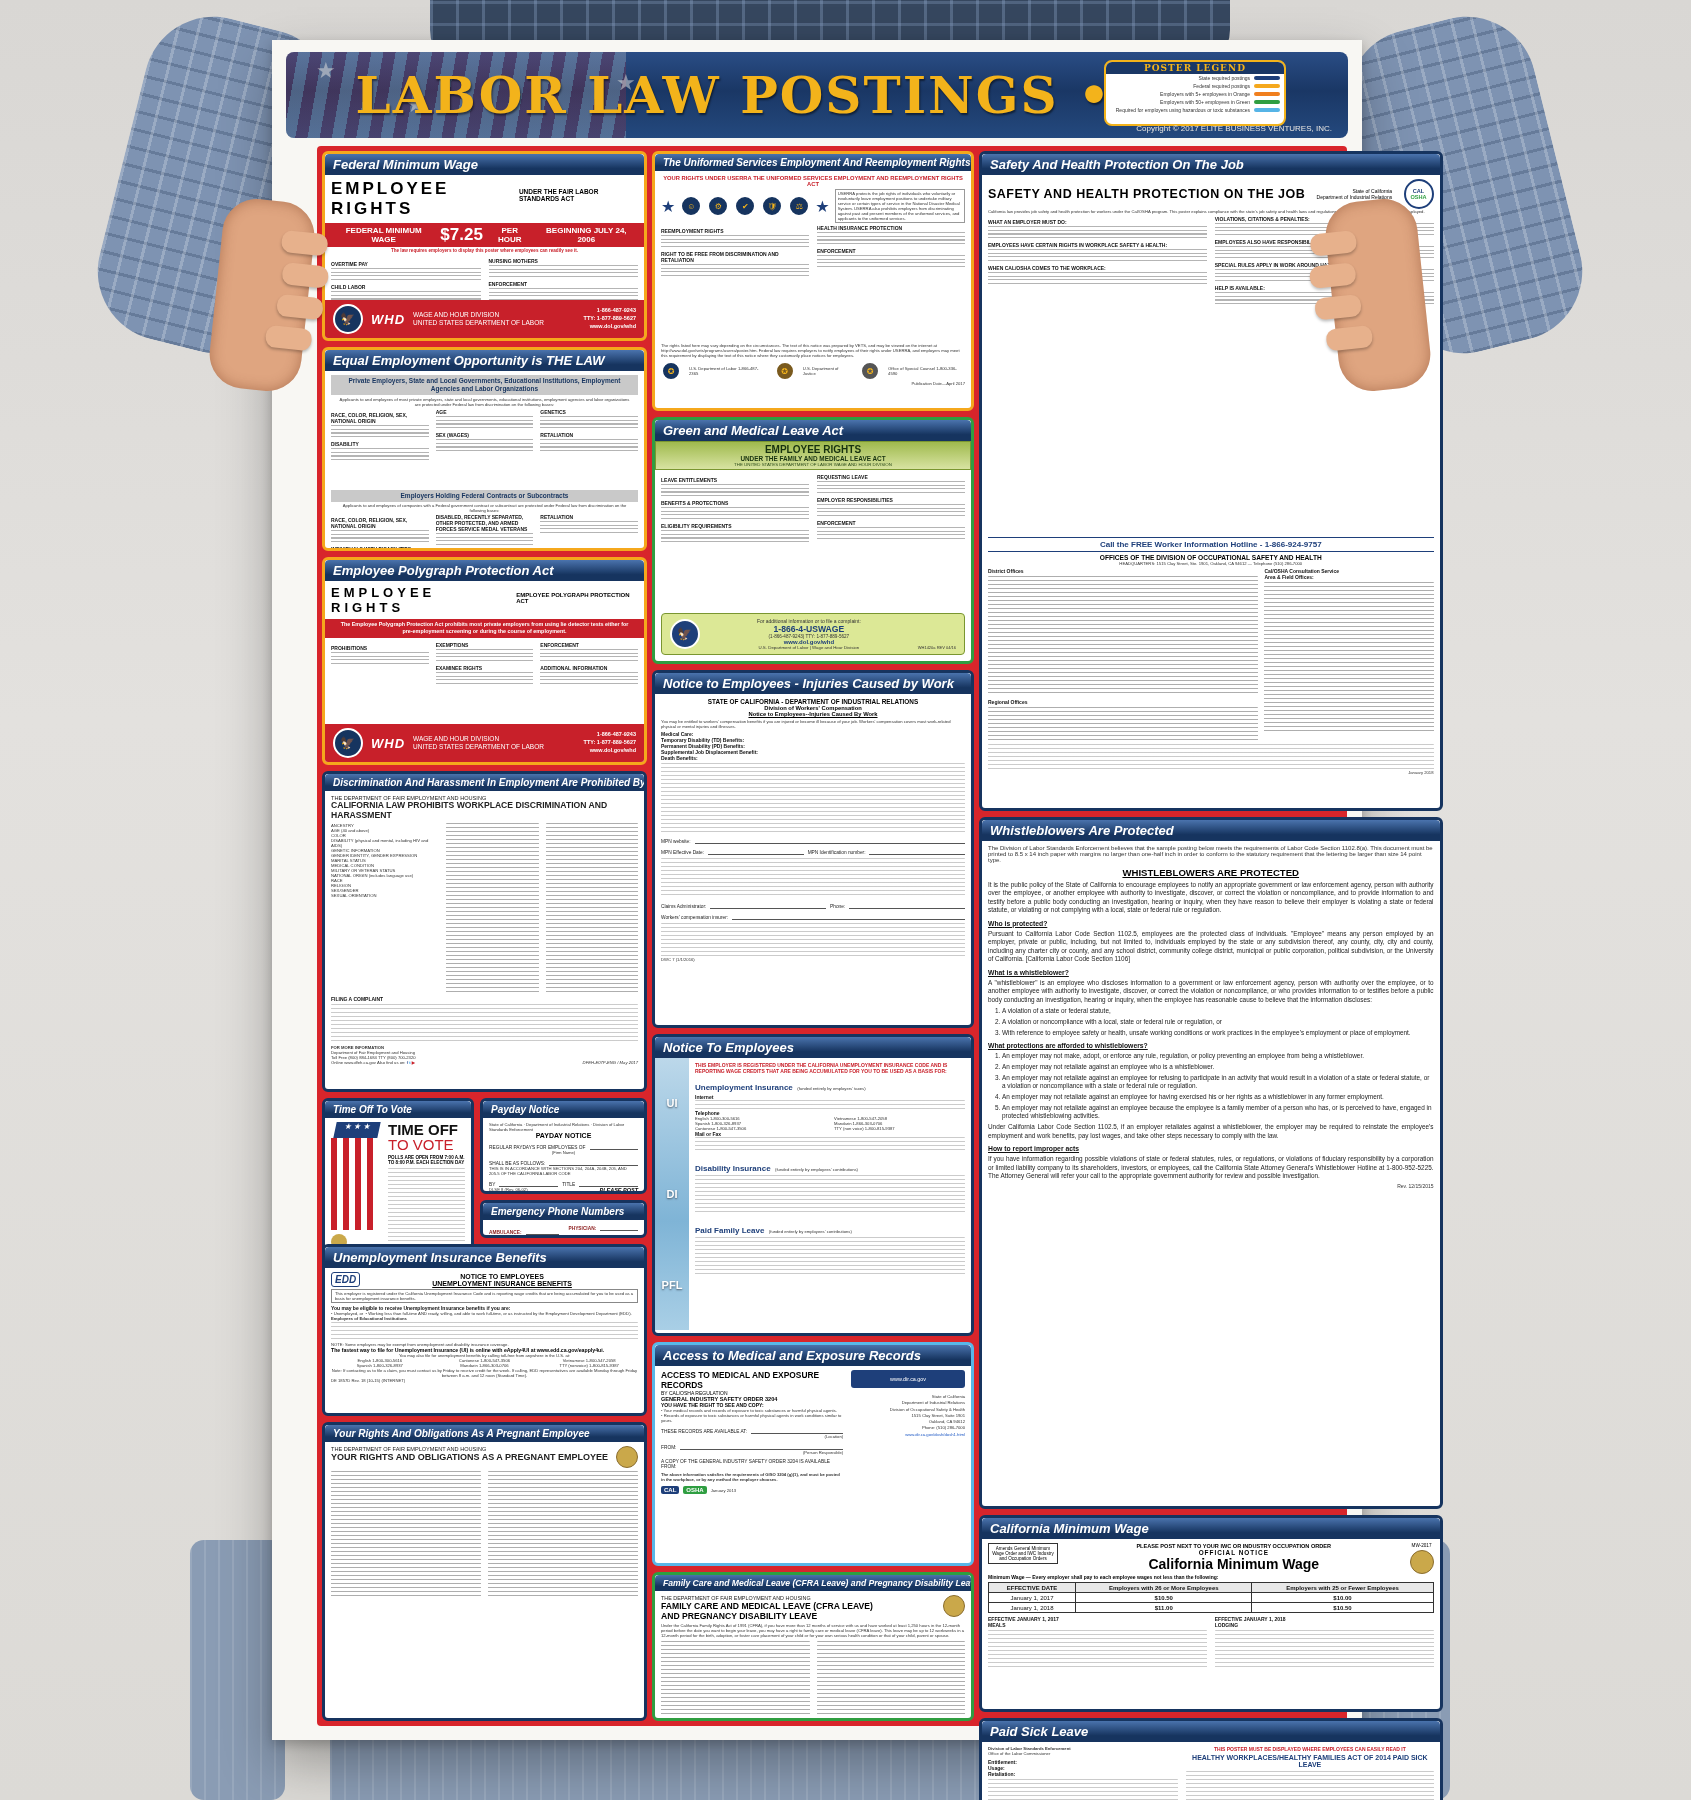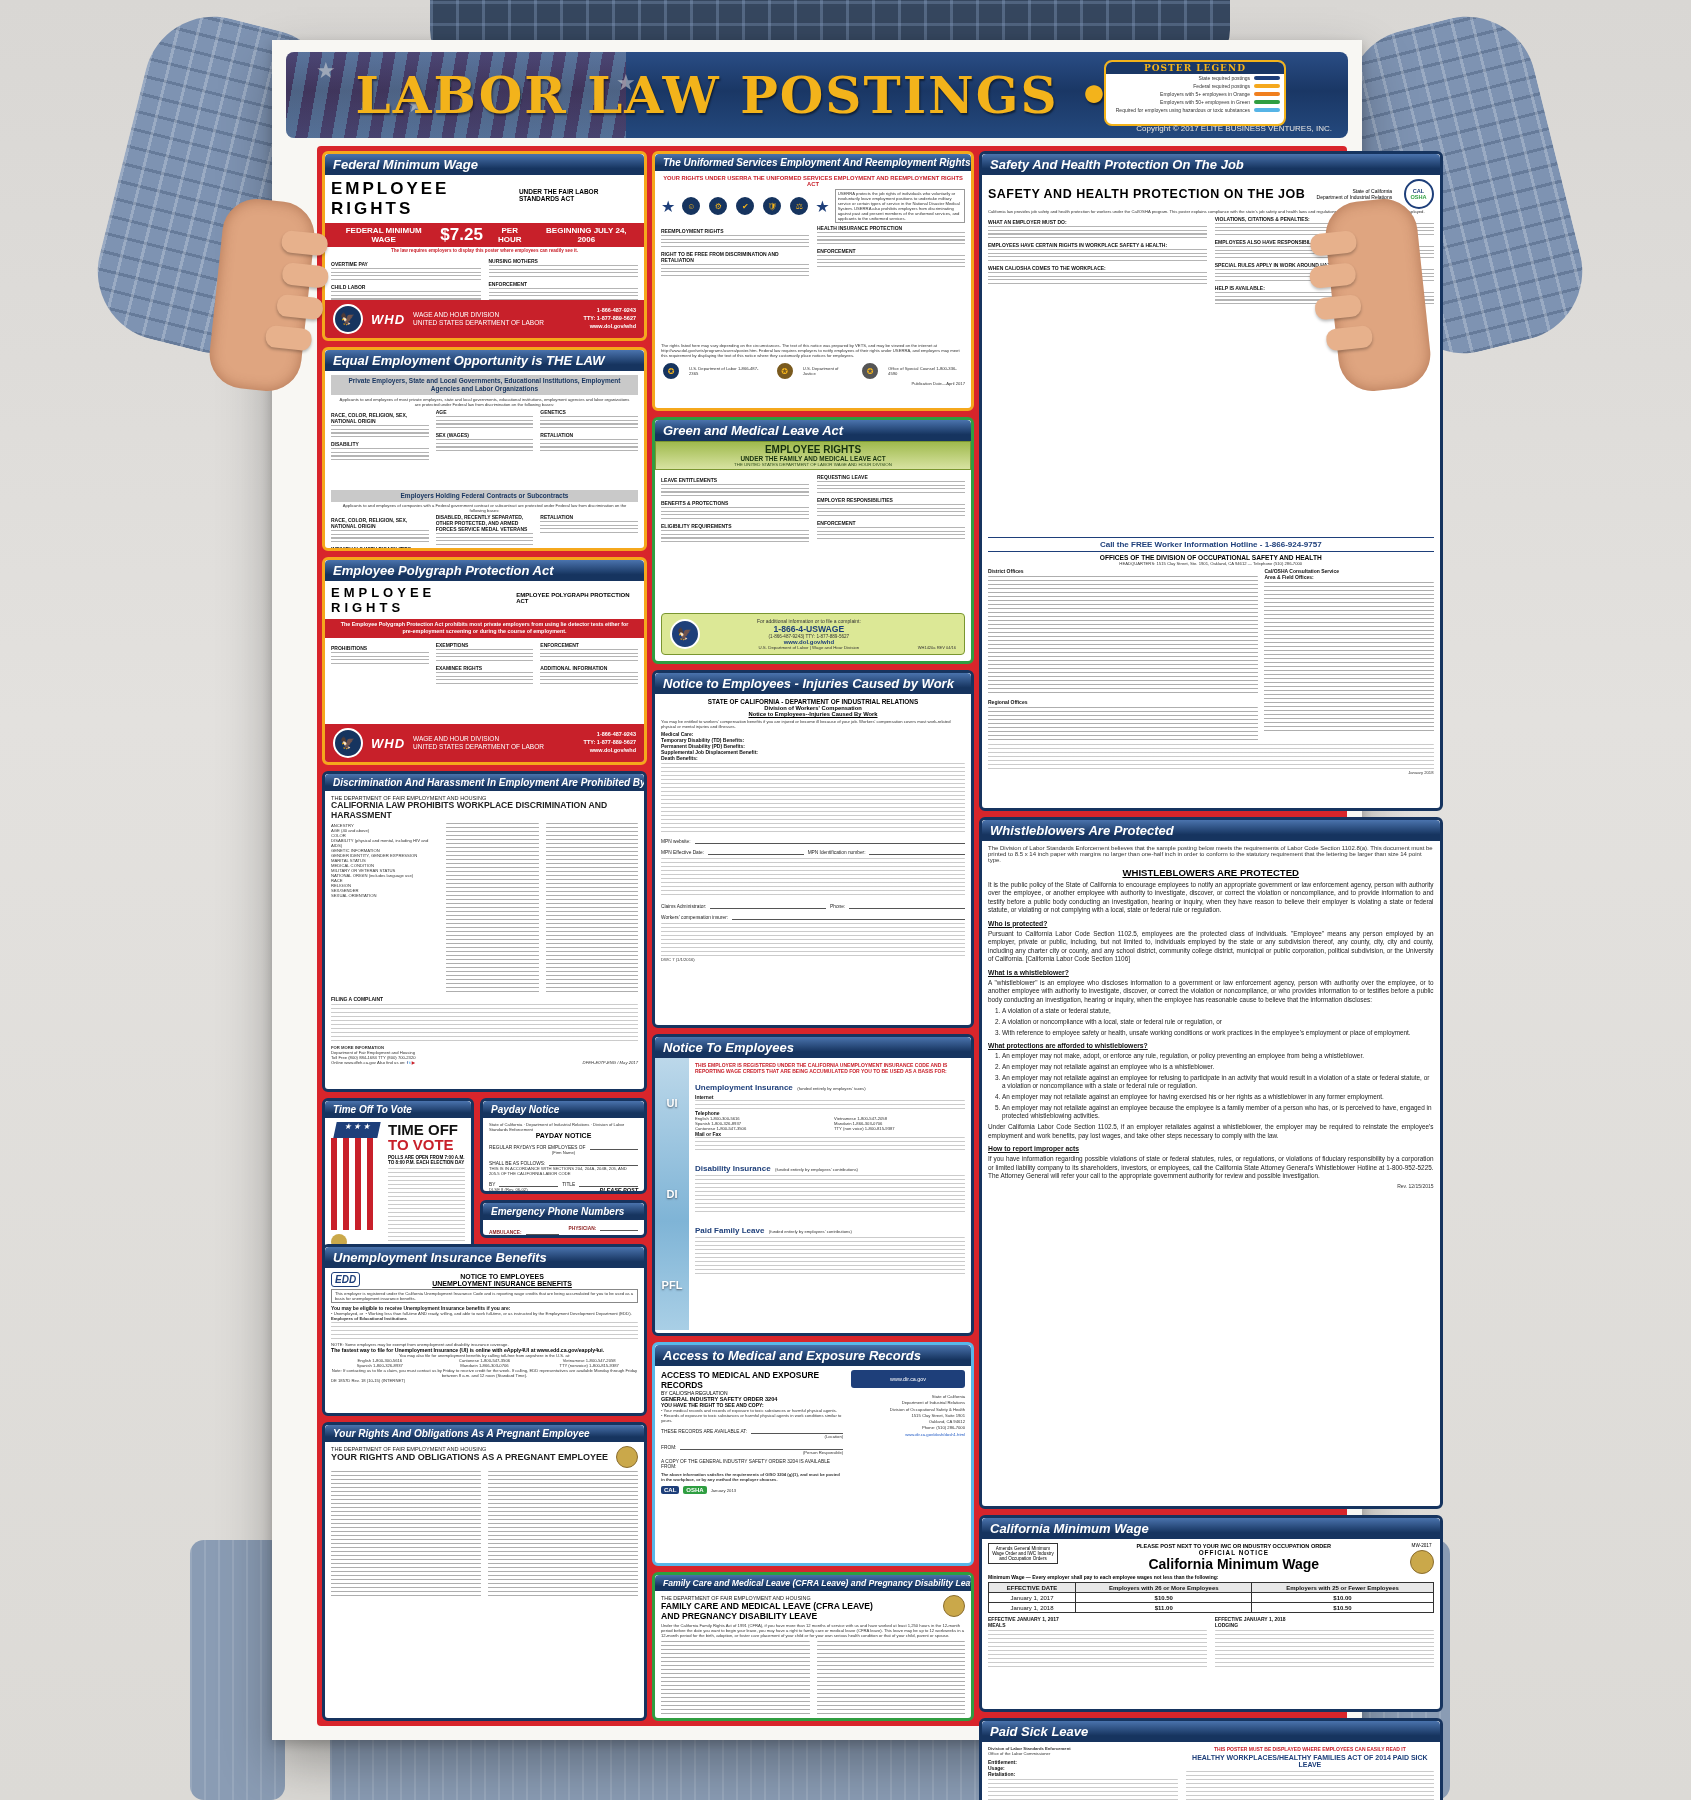--- a/index.html
+++ b/index.html
@@ -270,21 +270,21 @@
         <div class="sec b-blu" style="width:152px;height:184px">
           <div class="sech sm">Time Off To Vote</div>
           <div class="pad" style="display:flex;gap:5px">
             <div style="width:52px">
               <div style="width:44px;height:16px;background:#1e3f7a;transform:skewX(-12deg);margin-left:4px;color:#fff;font-size:8px;text-align:center">★ ★ ★</div>
               <div style="width:48px;height:92px;background:repeating-linear-gradient(90deg,#c8202a 0 6px,#fff 6px 12px)"></div>
               <div style="width:16px;height:16px;border-radius:50%;background:#caa84a;margin-top:4px"></div>
             </div>
             <div style="flex:1">
               <div style="font-size:15px;font-weight:bold;color:#111;line-height:1">TIME OFF</div>
-              <div style="font-size:15px;font-weight:bold;color:#c8202a;line-height:1">TO VOTE</div>
+              <div style="font-size:15px;font-weight:normal;color:#c8202a;line-height:1">TO VOTE</div>
               <div style="font-size:4.6px;font-weight:bold;margin-top:3px">POLLS ARE OPEN FROM 7:00 A.M. TO 8:00 P.M. EACH ELECTION DAY</div>
               <div class="sim lt" style="height:86px;margin-top:3px"></div>
             </div>
           </div>
         </div>
         <div style="flex:1;display:flex;flex-direction:column;gap:6px">
           <div class="sec b-blu" style="height:96px">
             <div class="sech sm">Payday Notice</div>
             <div class="pad">
               <div class="fine"><span>State of California</span> · <span>Department of Industrial Relations</span> · <span>Division of Labor Standards Enforcement</span></div>

